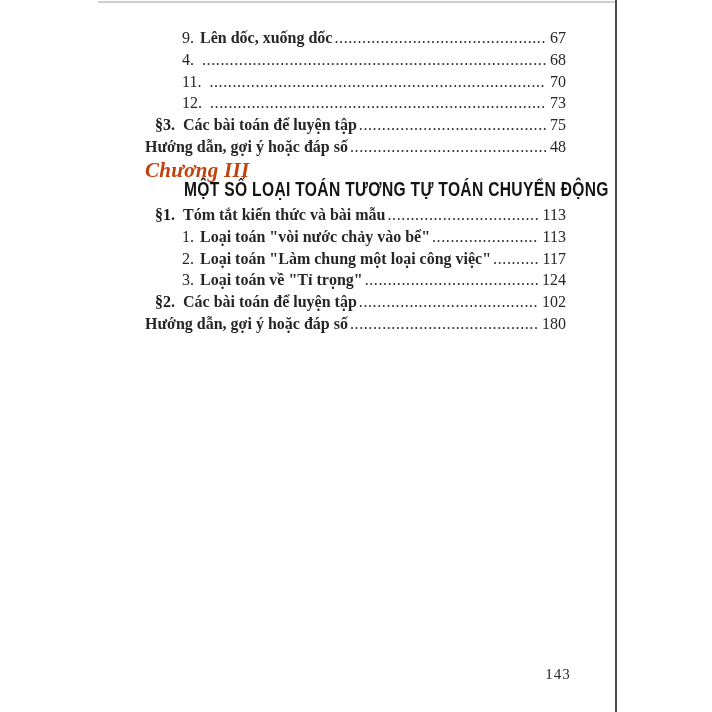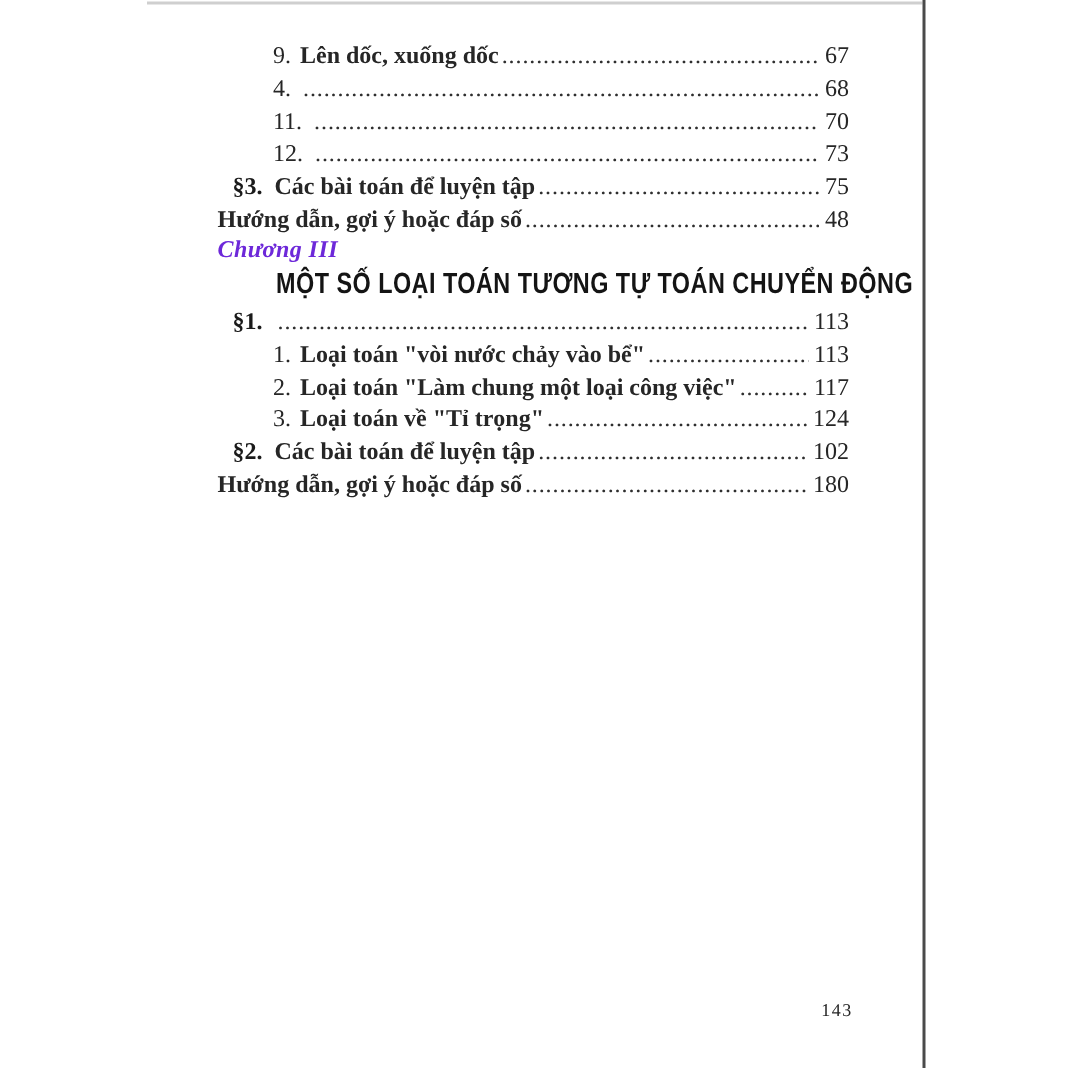--- a/index.html
+++ b/index.html
@@ -43,33 +43,33 @@
   .dots{
     flex:1 1 0;min-width:0;overflow:hidden;
     white-space:nowrap;letter-spacing:0.6px;
     margin-left:2px;color:#2e2e2e;
   }
   .pg{margin-left:4px;flex:0 0 auto;}
 
   .chapter-label{
     position:absolute;left:145px;top:158px;
     font-weight:bold;font-style:italic;
-    font-size:16px;color:#6d28d9;
+    font-size:21px;color:#c2410c;
     letter-spacing:0.3px;white-space:nowrap;
   }
   .chapter-title{
     position:absolute;left:184px;top:178px;
     font-family:"Liberation Sans", sans-serif;
     font-weight:bold;font-size:19.5px;color:#141414;
     transform:scaleX(0.80);transform-origin:0 50%;
     white-space:nowrap;letter-spacing:0.4px;
   }
   .folio{
     position:absolute;left:537px;top:666px;width:42px;
-    text-align:center;font-size:12px;color:#262626;
+    text-align:center;font-size:15px;color:#262626;
     letter-spacing:1px;
   }
 </style>
 </head>
 <body>
 
 <div class="page">
 
   <div class="rule-top"></div>
   <div class="rule-right"></div>
@@ -115,20 +115,21 @@
     </div>
   </div>
 
   <div class="chapter-label">Chương III</div>
   <div class="chapter-title">MỘT SỐ LOẠI TOÁN TƯƠNG TỰ TOÁN CHUYỂN ĐỘNG</div>
 
   <div class="toc toc-b">
 
     <div class="row section">
       <span class="num">§1.</span>
+      <span class="label">Tóm tắt kiến thức và bài mẫu</span>
       <span class="dots">...........................................................................................................................................................</span>
       <span class="pg">113</span>
     </div>
 
     <div class="row sub">
       <span class="num">1.</span>
       <span class="label">Loại toán "vòi nước chảy vào bể"</span>
       <span class="dots">...........................................................................................................................................................</span>
       <span class="pg">113</span>
     </div>

